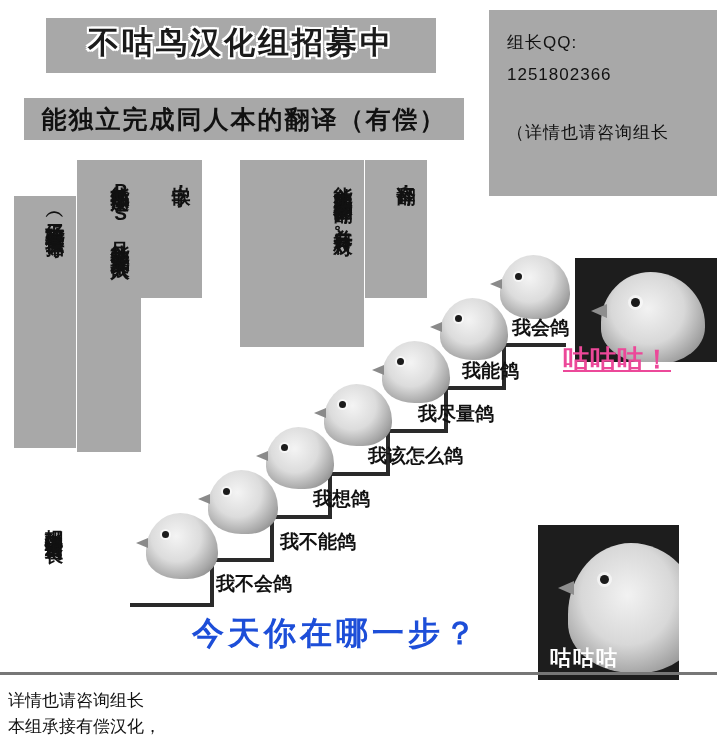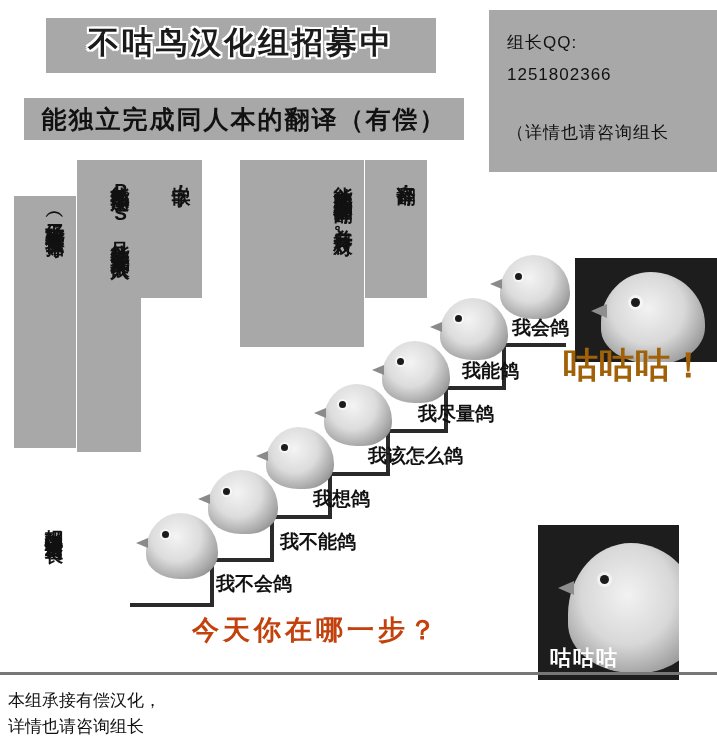--- a/index.html
+++ b/index.html
@@ -71,21 +71,21 @@
     font-size: 25px;
     font-weight: bold;
     letter-spacing: 2px;
   }
 
   
   #qq-box {
     left: 489px;
     top: 10px;
     width: 228px;
-    height: 162px;
+    height: 186px;
     padding: 18px 14px 0 18px;
     box-sizing: border-box;
   }
   #qq-box div {
     font-size: 17px;
     line-height: 30px;
     letter-spacing: 1px;
     white-space: nowrap;
   }
   #qq-label { margin-bottom: 2px; }
@@ -160,24 +160,24 @@
     font-size: 19px;
     font-weight: bold;
     color: #111111;
     white-space: nowrap;
   }
 
   
   #bottom-question {
     left: 192px;
     top: 612px;
-    font-size: 27px;
+    font-size: 32px;
     font-weight: bold;
     letter-spacing: 4px;
-    color: #c2410c;
+    color: #1d4ed8;
     text-shadow:
       -2px -2px 0 #ffffff, 2px -2px 0 #ffffff,
       -2px  2px 0 #ffffff, 2px  2px 0 #ffffff;
   }
 
   
   #footer-rule {
     position: absolute;
     left: 0;
     top: 672px;
@@ -230,24 +230,25 @@
     position: absolute;
     color: #ffffff;
     font-size: 21px;
     font-weight: bold;
     letter-spacing: 2px;
   }
   #photo-bottom .photo-caption { left: 12px; bottom: 8px; }
   #caption-top-outside {
     left: 563px;
     top: 342px;
-    font-size: 35px;
-    font-weight: bold;
-    color: #a16207;
+    font-size: 26px;
+    font-weight: bold;
+    color: #ec4899;
     letter-spacing: 1px;
+    text-decoration: underline;
   }
 
   
   .stair-bird {
     position: absolute;
     background: radial-gradient(ellipse at 42% 35%, #f4f4f4 0%, #dcdcdc 42%, #a6a6a6 72%, #6a6a6a 100%);
     border-radius: 50% 55% 45% 50% / 60% 62% 40% 38%;
   }
   .stair-bird::after {
     content: "";
@@ -342,17 +343,17 @@
     <div class="bird"></div>
     <div class="beak"></div>
     <div class="eye"></div>
     <div class="photo-caption">咕咕咕</div>
   </div>
 
   <div class="plain" id="bottom-question">今天你在哪一步？</div>
 
   <div id="footer-rule"></div>
   <div class="plain" id="footer-text">
+    <div>详情也请咨询组长</div>
     <div>本组承接有偿汉化，</div>
-    <div>详情也请咨询组长</div>
   </div>
 
 </div>
 
 </body></html>

